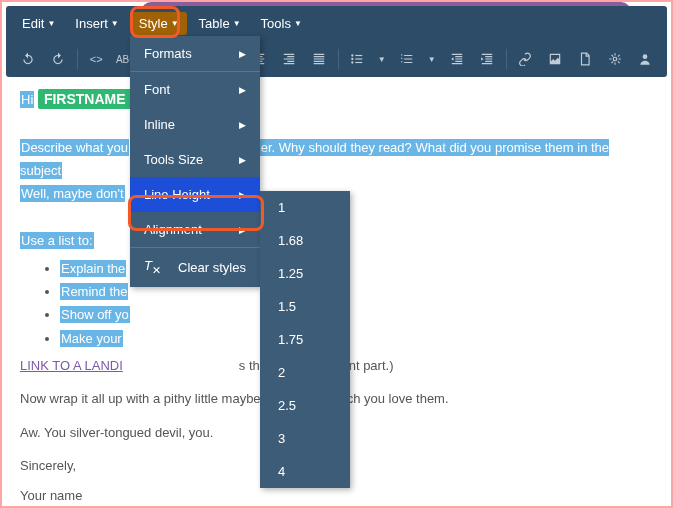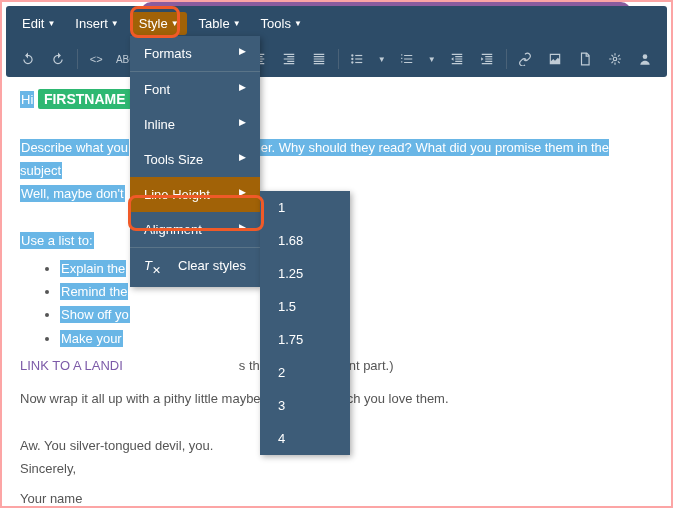--- a/index.html
+++ b/index.html
@@ -11,25 +11,25 @@
 .caret{font-size:8px}
 .toolbar{background:#2d4c68;padding:6px 8px;display:flex;align-items:center;gap:2px;position:relative;z-index:1;margin:0 4px;border-radius:0 0 3px 3px}
 .tbtn{color:#c0ccd6;padding:4px 6px;cursor:pointer;display:flex;align-items:center;justify-content:center;min-width:16px;height:16px;font-size:14px}
 .tbtn svg{width:14px;height:14px;fill:#c0ccd6}
 .sep{width:1px;height:20px;background:#4a6278;margin:0 3px}
 .content{padding:10px 18px;color:#555;line-height:1.8;position:relative;z-index:0}
 .hl{background:#69b6e6;color:#fff;padding:1px 1px}
 .var{background:#2eb872;color:#fff;padding:2px 6px;border-radius:2px;font-weight:bold;font-size:14px}
 ul{margin:4px 0;padding-left:40px}
 ul li{color:#555}
-.link{color:#7c5aa8;}
+.link{color:#7c5aa8;text-decoration:underline}
 .gray-box{background:#e0e0e0;width:200px;height:40px;margin-top:10px}
 .dropdown{position:absolute;top:34px;left:128px;background:#3d5c78;width:130px;z-index:10;box-shadow:2px 2px 6px rgba(0,0,0,0.3)}
-.dd-item{color:#fff;padding:10px 14px;display:flex;justify-content:space-between;cursor:pointer;font-size:13px}
-.dd-item.hover{background:#a16207}
+.dd-item{color:#fff;padding:10px 14px;display:flex;justify-content:space-between;align-items:center;cursor:pointer;font-size:13px}
+.dd-item.hover{background:#1d4ed8}
 .dd-item .arrow{font-size:9px}
 .dd-sep{height:1px;background:#5a7488;margin:0}
 .submenu{position:absolute;top:189px;left:258px;background:#3d5c78;width:90px;z-index:11;box-shadow:2px 2px 6px rgba(0,0,0,0.3)}
 .sub-item{color:#fff;padding:9px 18px;cursor:pointer;font-size:13px}
 .hi1{position:absolute;border:3px solid #f05a28;border-radius:8px;pointer-events:none;z-index:20}
 .h-style{top:4px;left:128px;width:44px;height:26px}
 .h-line{top:193px;left:126px;width:130px;height:30px}
 </style>
 </head>
 <body>
@@ -170,22 +170,22 @@
   <br>
   <div><span class="hl">Use a list to:</span></div>
   <ul>
     <li><span class="hl">Explain the</span></li>
     <li><span class="hl">Remind the</span><span style="display:inline-block;width:145px"></span><span class="hl">ng action</span></li>
     <li><span class="hl">Show off yo</span></li>
     <li><span class="hl">Make your</span></li>
   </ul>
   <div><span class="link">LINK TO A LANDI</span><span style="display:inline-block;width:116px"></span><span>s the really important part.)</span></div>
   <div style="margin-top:10px"><span>Now wrap it all up with a pithy little maybe</span><span style="display:inline-block;width:68px"></span><span>much you love them.</span></div>
-  <div style="margin-top:23px">Aw. You silver-tongued devil, you.</div>
-  <div style="">Sincerely,</div>
+  <div style="margin-top:10px">Aw. You silver-tongued devil, you.</div>
+  <div style="margin-top:10px">Sincerely,</div>
   <div style="margin-top:6px">Your name</div>
   <div class="gray-box"></div>
 </div>
 
 <div class="dropdown">
   <div class="dd-item">
         <span>Formats</span>
         <span class="arrow">▶</span>
       </div>
   <div class="dd-sep"></div>
@@ -213,20 +213,21 @@
   <div class="dd-item"><span><i>T</i><sub>✕</sub></span>&nbsp;&nbsp;<span>Clear styles</span></div>
 </div>
 
 <div class="submenu">
   <div class="sub-item">1</div>
   <div class="sub-item">1.68</div>
   <div class="sub-item">1.25</div>
   <div class="sub-item">1.5</div>
   <div class="sub-item">1.75</div>
   <div class="sub-item">2</div>
+  <div class="sub-item">2.5</div>
   <div class="sub-item">3</div>
   <div class="sub-item">4</div>
 </div>
 
 <div class="hi1 h-style"></div>
 <div class="hi1 h-line"></div>
 
 </div>
 
 </body></html>

